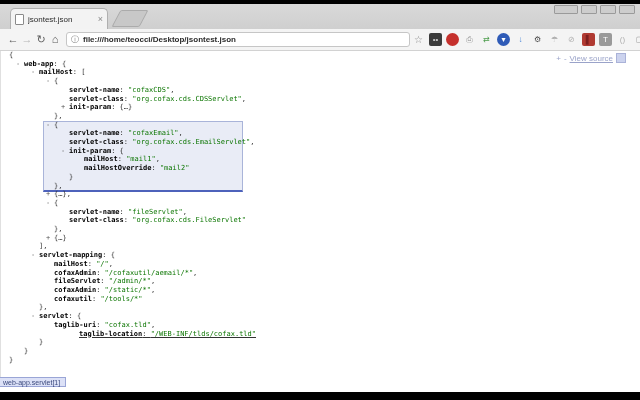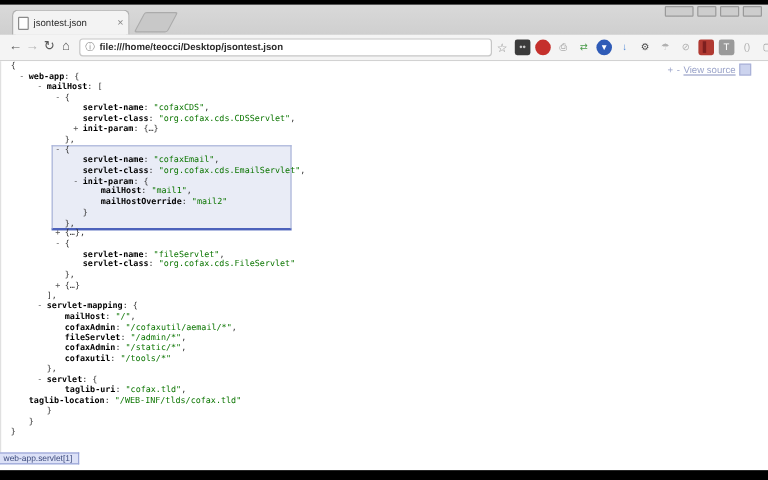--- a/index.html
+++ b/index.html
@@ -131,21 +131,21 @@
           <div class="jline" style="padding-left: 38px;"><span class="jpun">],</span></div>
           <div class="jline" style="padding-left: 38px;"><span class="exp" style="left: 30px;">-</span><span class="jkey">servlet-mapping</span><span class="jpun">: {</span></div>
           <div class="jline" style="padding-left: 53px;"><span class="jkey">mailHost</span><span class="jpun">: </span><span class="jstr">"/"</span><span class="jpun">,</span></div>
           <div class="jline" style="padding-left: 53px;"><span class="jkey">cofaxAdmin</span><span class="jpun">: </span><span class="jstr">"/cofaxutil/aemail/*"</span><span class="jpun">,</span></div>
           <div class="jline" style="padding-left: 53px;"><span class="jkey">fileServlet</span><span class="jpun">: </span><span class="jstr">"/admin/*"</span><span class="jpun">,</span></div>
           <div class="jline" style="padding-left: 53px;"><span class="jkey">cofaxAdmin</span><span class="jpun">: </span><span class="jstr">"/static/*"</span><span class="jpun">,</span></div>
           <div class="jline" style="padding-left: 53px;"><span class="jkey">cofaxutil</span><span class="jpun">: </span><span class="jstr">"/tools/*"</span></div>
           <div class="jline" style="padding-left: 38px;"><span class="jpun">},</span></div>
           <div class="jline" style="padding-left: 38px;"><span class="exp" style="left: 30px;">-</span><span class="jkey">servlet</span><span class="jpun">: {</span></div>
           <div class="jline" style="padding-left: 53px;"><span class="jkey">taglib-uri</span><span class="jpun">: </span><span class="jstr">"cofax.tld"</span><span class="jpun">,</span></div>
-          <div class="jline" style="padding-left: 23px;"><span class="jkey">taglib-location</span><span class="jpun">: </span><span class="jstr">"/WEB-INF/tlds/cofax.tld"</span></div>
+          <div class="jline" style="padding-left: 78px; text-decoration: underline;"><span class="jkey">taglib-location</span><span class="jpun">: </span><span class="jstr">"/WEB-INF/tlds/cofax.tld"</span></div>
           <div class="jline" style="padding-left: 38px;"><span class="jpun">}</span></div>
           <div class="jline" style="padding-left: 23px;"><span class="jpun">}</span></div>
           <div class="jline" style="padding-left: 8px;"><span class="jpun">}</span></div>
         </div>
     </div>
 
     <div class="statusbar">
       <span>web-app.servlet[1]</span>
     </div>
   </div>

